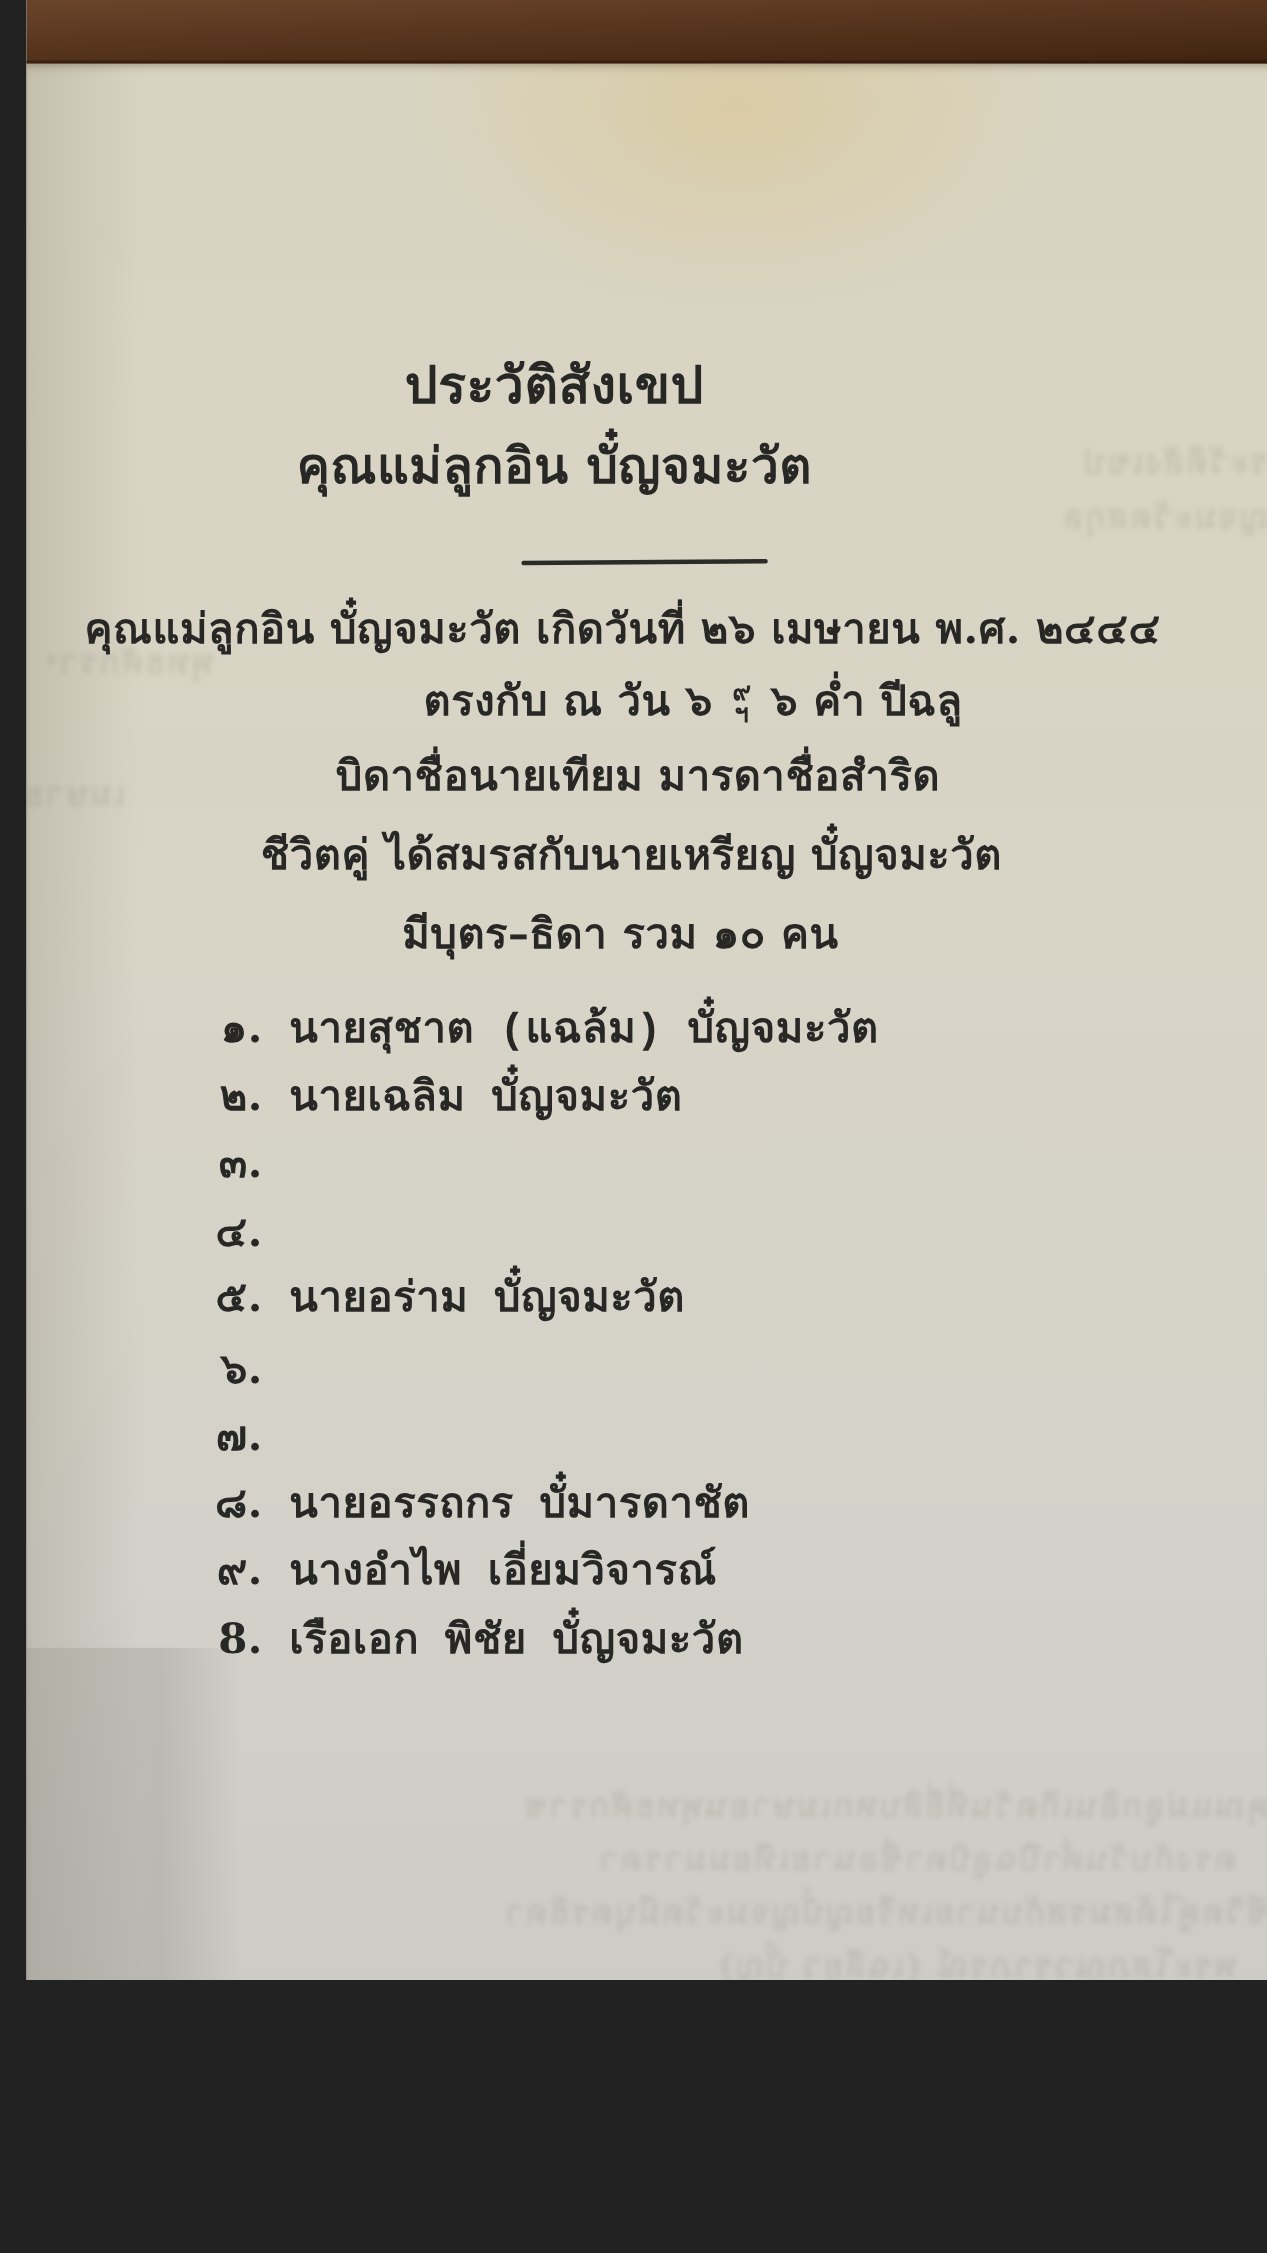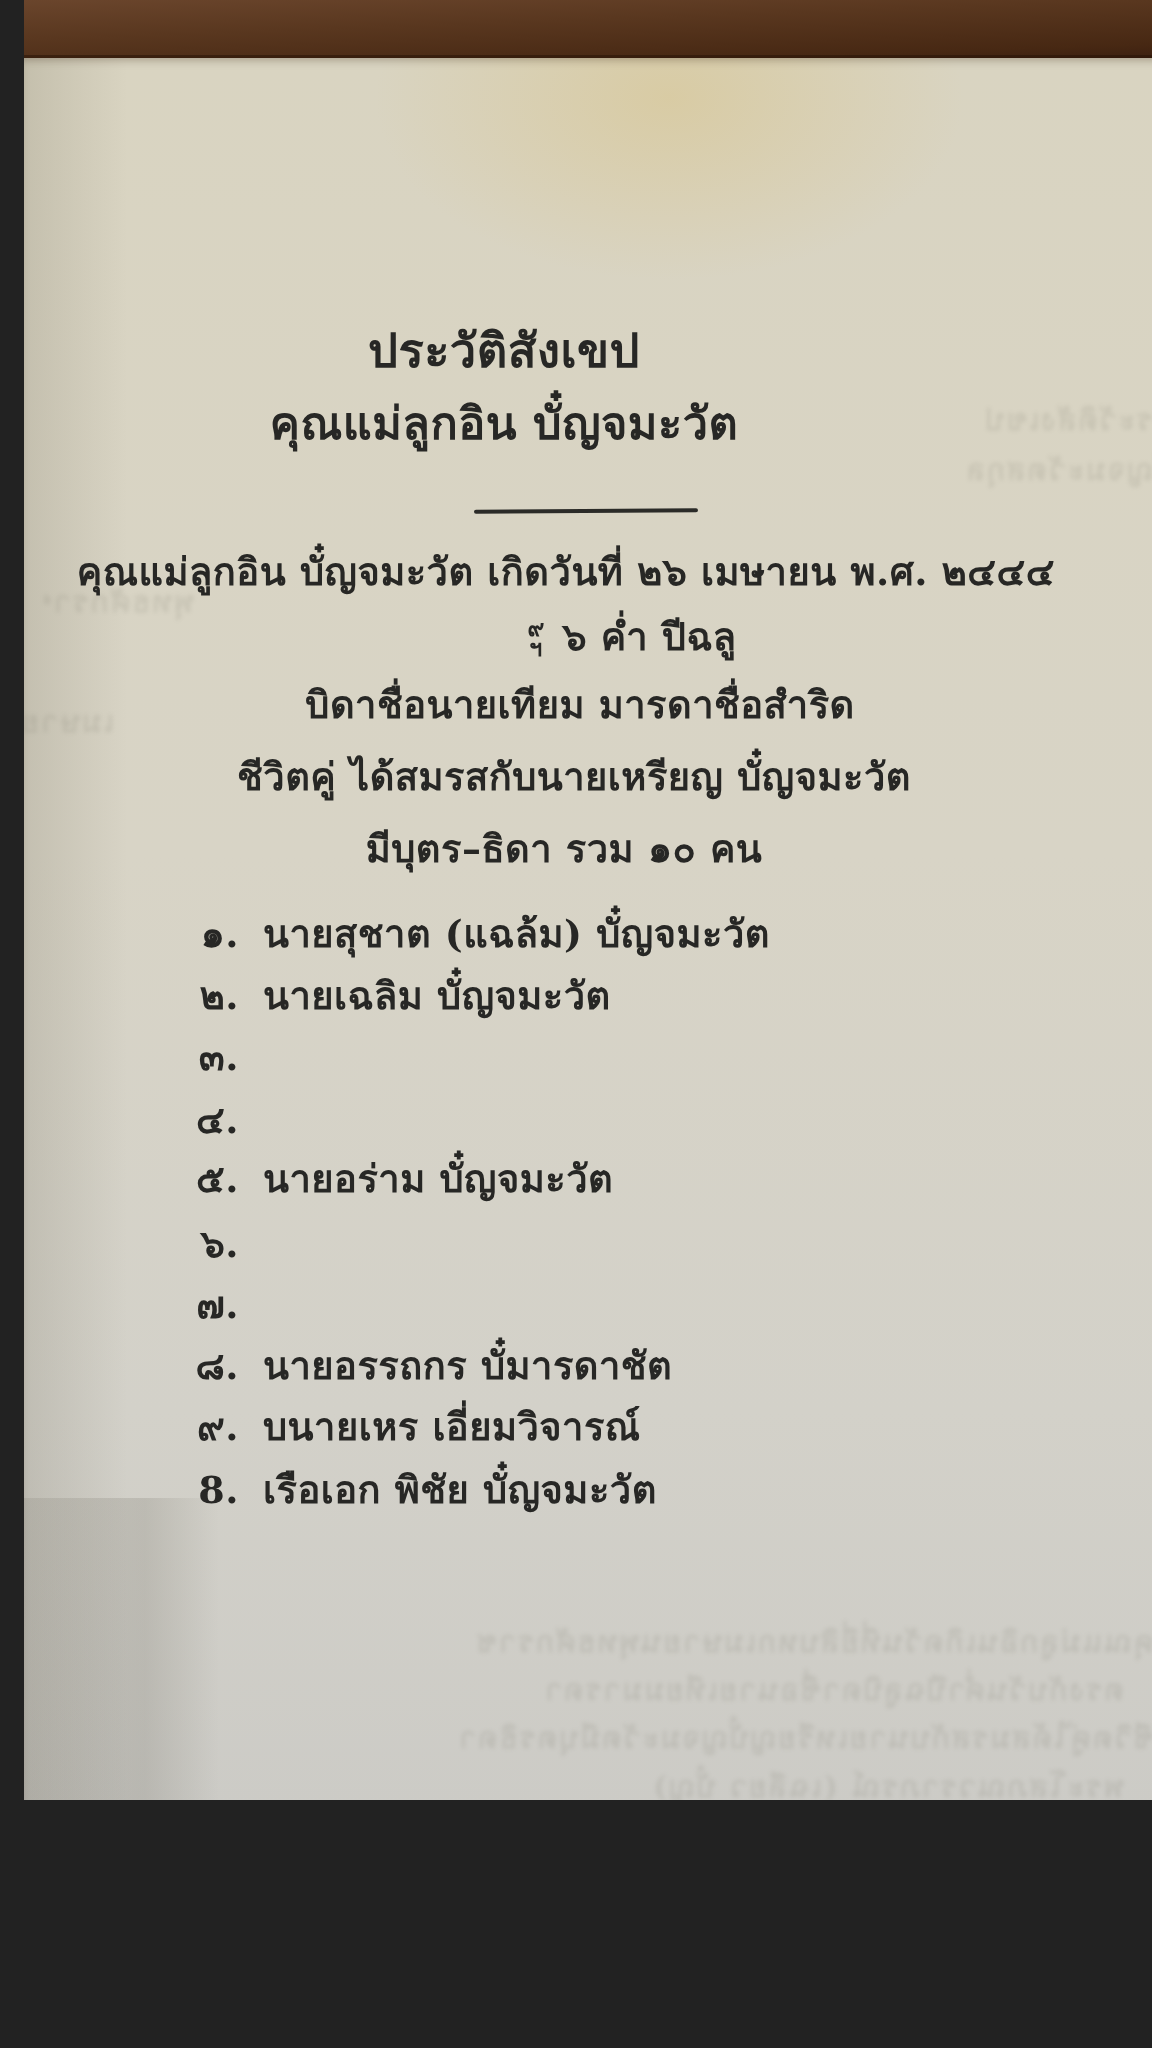--- a/index.html
+++ b/index.html
@@ -50,21 +50,21 @@
     display:inline-block;vertical-align:-6px;font-size:23px;line-height:.85;
     text-align:center;margin:0 4px;
   }
   .stack span{display:block;}
   
   .row{
     position:absolute;left:0;width:100%;display:flex;align-items:baseline;
     font-size:38px;font-weight:bold;line-height:1.5;letter-spacing:.5px;
   }
   .row .num{width:215px;text-align:right;flex:none;}
-  .row .nm{padding-left:24px;text-align:center;}
+  .row .nm{padding-left:24px;text-align:center;font-family:Liberation Mono, monospace;}
   .r0{top:905px;}.r1{top:967px;}.r2{top:1028px;}.r3{top:1091px;}
   .r4{top:1150px;}.r5{top:1215px;}.r6{top:1276px;}.r7{top:1337px;}
   .r8{top:1398px;}.r9{top:1461px;}
   
   .ghost{
     position:absolute;font-size:30px;font-weight:bold;color:#6e6c5e;
     opacity:.14;filter:blur(2.2px);transform:scaleX(-1);
     white-space:nowrap;overflow:hidden;pointer-events:none;letter-spacing:2px;
   }
   .g0{top:338px;left:930px;width:220px;}
@@ -105,21 +105,21 @@
 
     <div class="crease"></div>
   </div>
 
   <div class="line ink title1">ประวัติสังเขป</div>
   <div class="line ink title2">คุณแม่ลูกอิน  บั๋ญจมะวัต</div>
   <div class="rule"></div>
 
   <div class="line ink p1">คุณแม่ลูกอิน  บั๋ญจมะวัต  เกิดวันที่ ๒๖ เมษายน พ.ศ. ๒๔๔๔</div>
 
-  <div class="line ink p2"><span class="stack"><span>๙</span><span>ฯ</span></span><span> ๖ ค่ำ  ปีฉลู</span></div>
+  <div class="line ink p2"><span>ตรงกับ ณ วัน ๖ </span><span class="stack"><span>๙</span><span>ฯ</span></span><span> ๖ ค่ำ  ปีฉลู</span></div>
 
   <div class="line ink p3">บิดาชื่อนายเทียม  มารดาชื่อสำริด</div>
   <div class="line ink p4">ชีวิตคู่  ได้สมรสกับนายเหรียญ  บั๋ญจมะวัต</div>
   <div class="line ink p5">มีบุตร–ธิดา  รวม ๑๐ คน</div>
 
   <div class="row ink r0">
     <span class="num">๑.</span>
     <span class="nm">นายสุชาต  (แฉล้ม)  บั๋ญจมะวัต</span>
   </div>
   <div class="row ink r1">
@@ -141,19 +141,19 @@
   </div>
   <div class="row ink r6">
     <span class="num">๗.</span>
   </div>
   <div class="row ink r7">
     <span class="num">๘.</span>
     <span class="nm">นายอรรถกร   บั๋มารดาชัต</span>
   </div>
   <div class="row ink r8">
     <span class="num">๙.</span>
-    <span class="nm">บนายเหร  เอี่ยมวิจารณ์</span>
+    <span class="nm">นางอำไพ  เอี่ยมวิจารณ์</span>
   </div>
   <div class="row ink r9">
     <span class="num">8.</span>
     <span class="nm">เรือเอก พิชัย  บั๋ญจมะวัต</span>
   </div>
 </div>
 
 </body></html>

